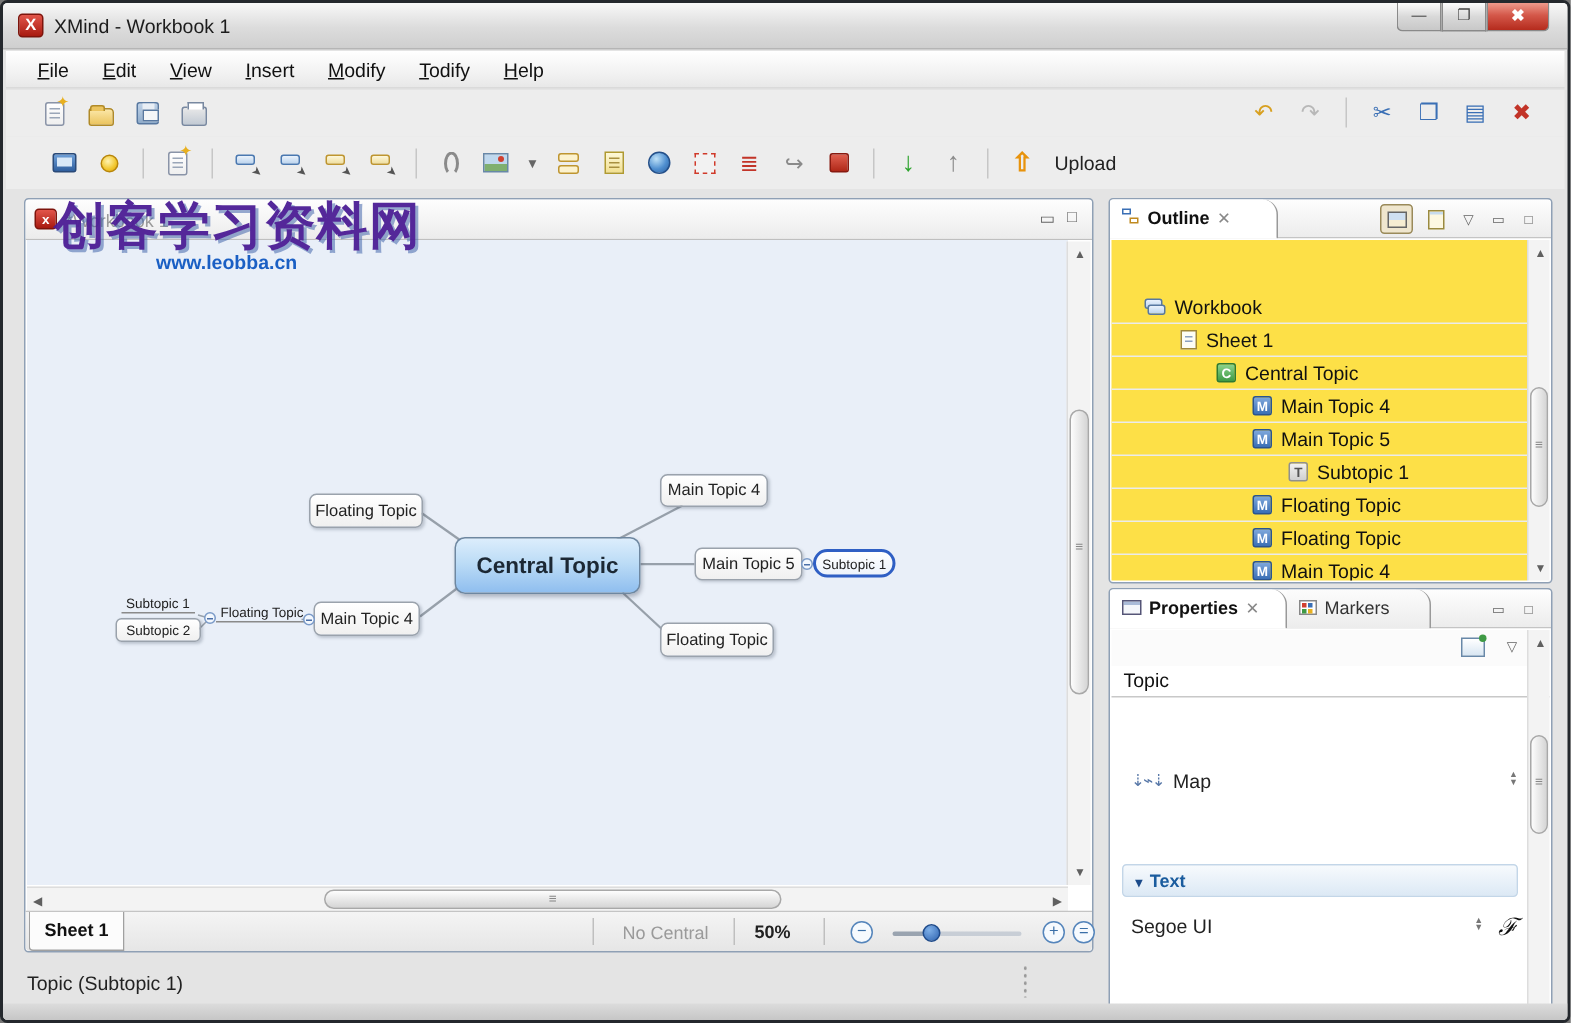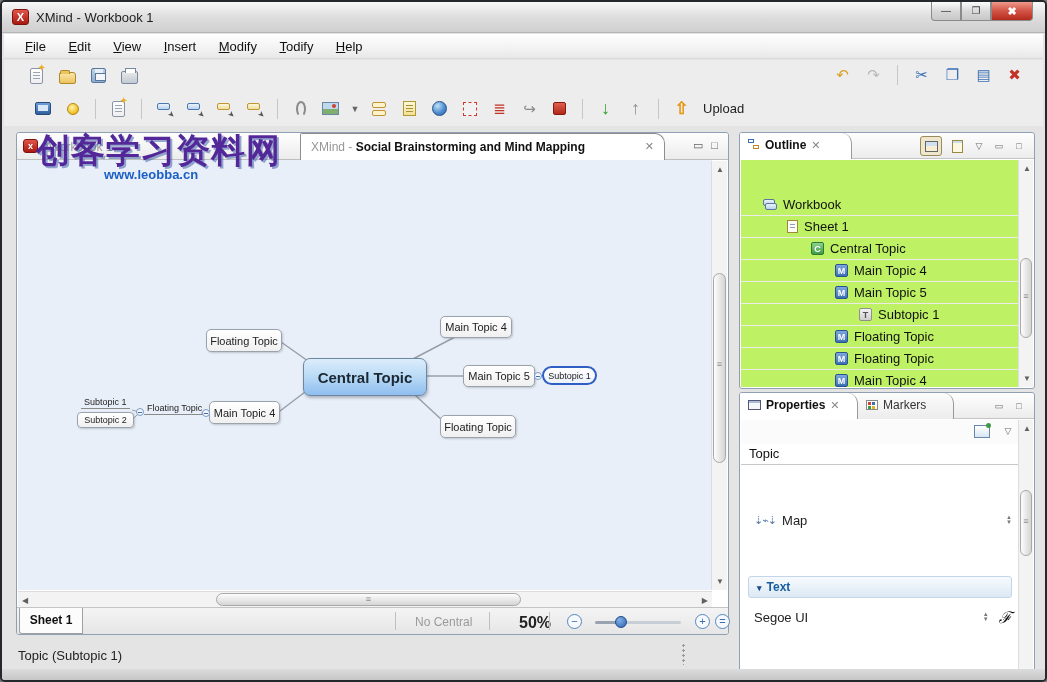--- a/index.html
+++ b/index.html
@@ -80,41 +80,41 @@
   #vscroll{right:1px;top:28px;width:16px;height:429px;background:#F3F3F3;border-left:1px solid #DDD;}
   #vthumb{left:1px;top:112px;width:13px;height:190px;background:linear-gradient(90deg,#FDFDFD,#D5D5D5);border:1px solid #A8A8A8;border-radius:7px;text-align:center;color:#888;font-size:9px;line-height:180px;}
   #hscroll{left:1px;top:458px;width:694px;height:17px;background:#F3F3F3;border-top:1px solid #DDD;}
   #hthumb{left:198px;top:1px;width:305px;height:13px;background:linear-gradient(#FDFDFD,#D5D5D5);border:1px solid #A8A8A8;border-radius:7px;text-align:center;color:#888;font-size:9px;line-height:11px;}
   .scr-arrow{position:absolute;color:#606060;font-size:8px;}
   
   #sheetbar{left:0;bottom:0;right:0;height:27px;background:linear-gradient(#F4F4F4,#E6E6E6);border-top:1px solid #C4C4C4;border-radius:0 0 3px 3px;}
   #sheet-tab{left:2px;top:0px;width:64px;height:26px;background:#FCFCFC;border:1px solid #A0A0A0;border-top:none;border-radius:0 0 0 3px;font-size:12px;font-weight:bold;color:#111;text-align:center;line-height:24px;}
   .sb-sep{position:absolute;top:4px;width:1px;height:18px;background:#BFBFBF;}
   #filter-label{left:398px;top:7px;font-size:12px;color:#9a9a9a;}
-  #zoom-label{left:486px;top:6px;font-size:16px;font-weight:bold;color:#222;margin-left:16px;}
+  #zoom-label{left:486px;top:6px;font-size:12px;font-weight:bold;color:#222;}
   .zbtn{position:absolute;top:6px;width:15px;height:15px;border:1px solid #5585BB;border-radius:50%;color:#3A6FA8;font-size:11px;text-align:center;line-height:13px;background:#F6FAFE;}
   #zoom-track{left:578px;top:13px;width:86px;height:3px;background:linear-gradient(90deg,#9AA4B0 35%,#C8CED6 35%);border-radius:2px;}
   #zoom-thumb{left:598px;top:8px;width:12px;height:12px;border-radius:50%;background:radial-gradient(circle at 35% 30%,#7FB0E8,#2E63B0);border:1px solid #1E4A8A;}
   
   .rpanel{background:#FFF;border:1px solid #8FA0B5;border-radius:3px;}
   #outline-panel{left:737px;top:130px;width:296px;height:257px;}
   #props-panel{left:737px;top:390px;width:296px;height:297px;}
   .rtabbar{position:absolute;left:0;top:0;right:0;height:26px;background:linear-gradient(#FEFEFE,#ECECEC);border-bottom:1px solid #C4C4C4;border-radius:3px 3px 0 0;}
   .rtab{position:absolute;top:0;height:26px;background:#FFF;border-right:1px solid #999;border-radius:2px 10px 0 0;padding:5px 0 0 8px;font-size:12px;font-weight:bold;color:#111;}
   .rtab .tclose{color:#888;font-weight:normal;font-size:11px;margin-left:5px;}
   .ol-ic{display:inline-block;width:12px;height:11px;position:relative;vertical-align:-1px;margin-right:5px;}
   .ol-ic i{position:absolute;width:6px;height:4px;border:1px solid #3A6FB5;}
   .ol-ic i+i{left:5px;top:6px;border-color:#C08A20;}
   .vbtn{position:absolute;top:3px;width:22px;height:20px;display:flex;align-items:center;justify-content:center;}
   .vbtn.pressed{background:#EFE6CE;border:1px solid #9A8A5A;border-radius:3px;}
   .vb-ic{width:13px;height:11px;border:1px solid #666;background:linear-gradient(#CFE0F2 50%,#F6EDD2 50%);}
   .vb-ic2{width:11px;height:13px;border:1px solid #9A8A40;background:#FDF8E2;box-shadow:inset 0 2px 0 #C8DCEE;}
   .small-gl{color:#666;font-size:9px;}
   
-  #otree{position:absolute;left:1px;top:27px;right:16px;bottom:1px;overflow:hidden;background:#bef264;}
+  #otree{position:absolute;left:1px;top:27px;right:16px;bottom:1px;overflow:hidden;background:#fde047;}
   .orow{height:22px;display:flex;align-items:center;border-bottom:1px solid #EBEBEB;font-size:13px;color:#111;}
   .badge{width:13px;height:13px;border-radius:2px;color:#fff;font-size:9px;font-weight:bold;text-align:center;line-height:13px;margin-right:6px;flex:none;}
   .badge.C{background:linear-gradient(#8CD48C,#3F9A45);border:1px solid #2E7A34;}
   .badge.M{background:linear-gradient(#7FA8DC,#3A6FB5);border:1px solid #2A5490;}
   .badge.T{background:linear-gradient(#F2F2F2,#D0D0D0);border:1px solid #909090;color:#555;}
   .ic-workbook{width:14px;height:12px;position:relative;margin-right:6px;flex:none;}
   .ic-workbook i{position:absolute;width:12px;height:7px;border:1px solid #5878A0;background:linear-gradient(#EAF2FB,#BCD4EE);border-radius:2px;}
   .ic-workbook i+i{left:2px;top:4px;}
   .ic-sheet{width:11px;height:13px;background:#FDFDF4;border:1px solid #A08838;position:relative;margin-right:6px;flex:none;}
   .ic-sheet:after{content:"";position:absolute;left:2px;top:3px;width:5px;height:1px;box-shadow:0 3px 0 #8AA0C0;background:#8AA0C0;}
@@ -255,24 +255,20 @@
     <span class="tico g-dgray">↑</span>
     <span class="tsep"></span>
     <span class="tico g-orange">⇧</span>
     <span id="upload-label">Upload</span>
   </div>
 
   <div id="editor" class="abs">
     <div id="etabbar" class="abs">
       <div id="etab1-icon" class="abs">x</div>
       <div id="etab1-label" class="abs">*Workbook 1</div>
-      <div id="etab2" class="abs">
-        <span id="etab2-prefix">XMind - </span><span id="etab2-label">Social Brainstorming and Mind Mapping</span>
-        <span id="etab2-close">✕</span>
-      </div>
       <div class="panel-mm" style="right:10px">
         <span>▭</span>
         <span>□</span>
       </div>
     </div>
 
     <div id="canvas" class="abs">
       <svg width="694" height="430" style="position:absolute;left:0;top:0">
         <path d="M393,200 L437,177" stroke="#97A0AA" stroke-width="1.5" fill="none"></path>
         <path d="M409,216 L445,216" stroke="#97A0AA" stroke-width="1.5" fill="none"></path>

